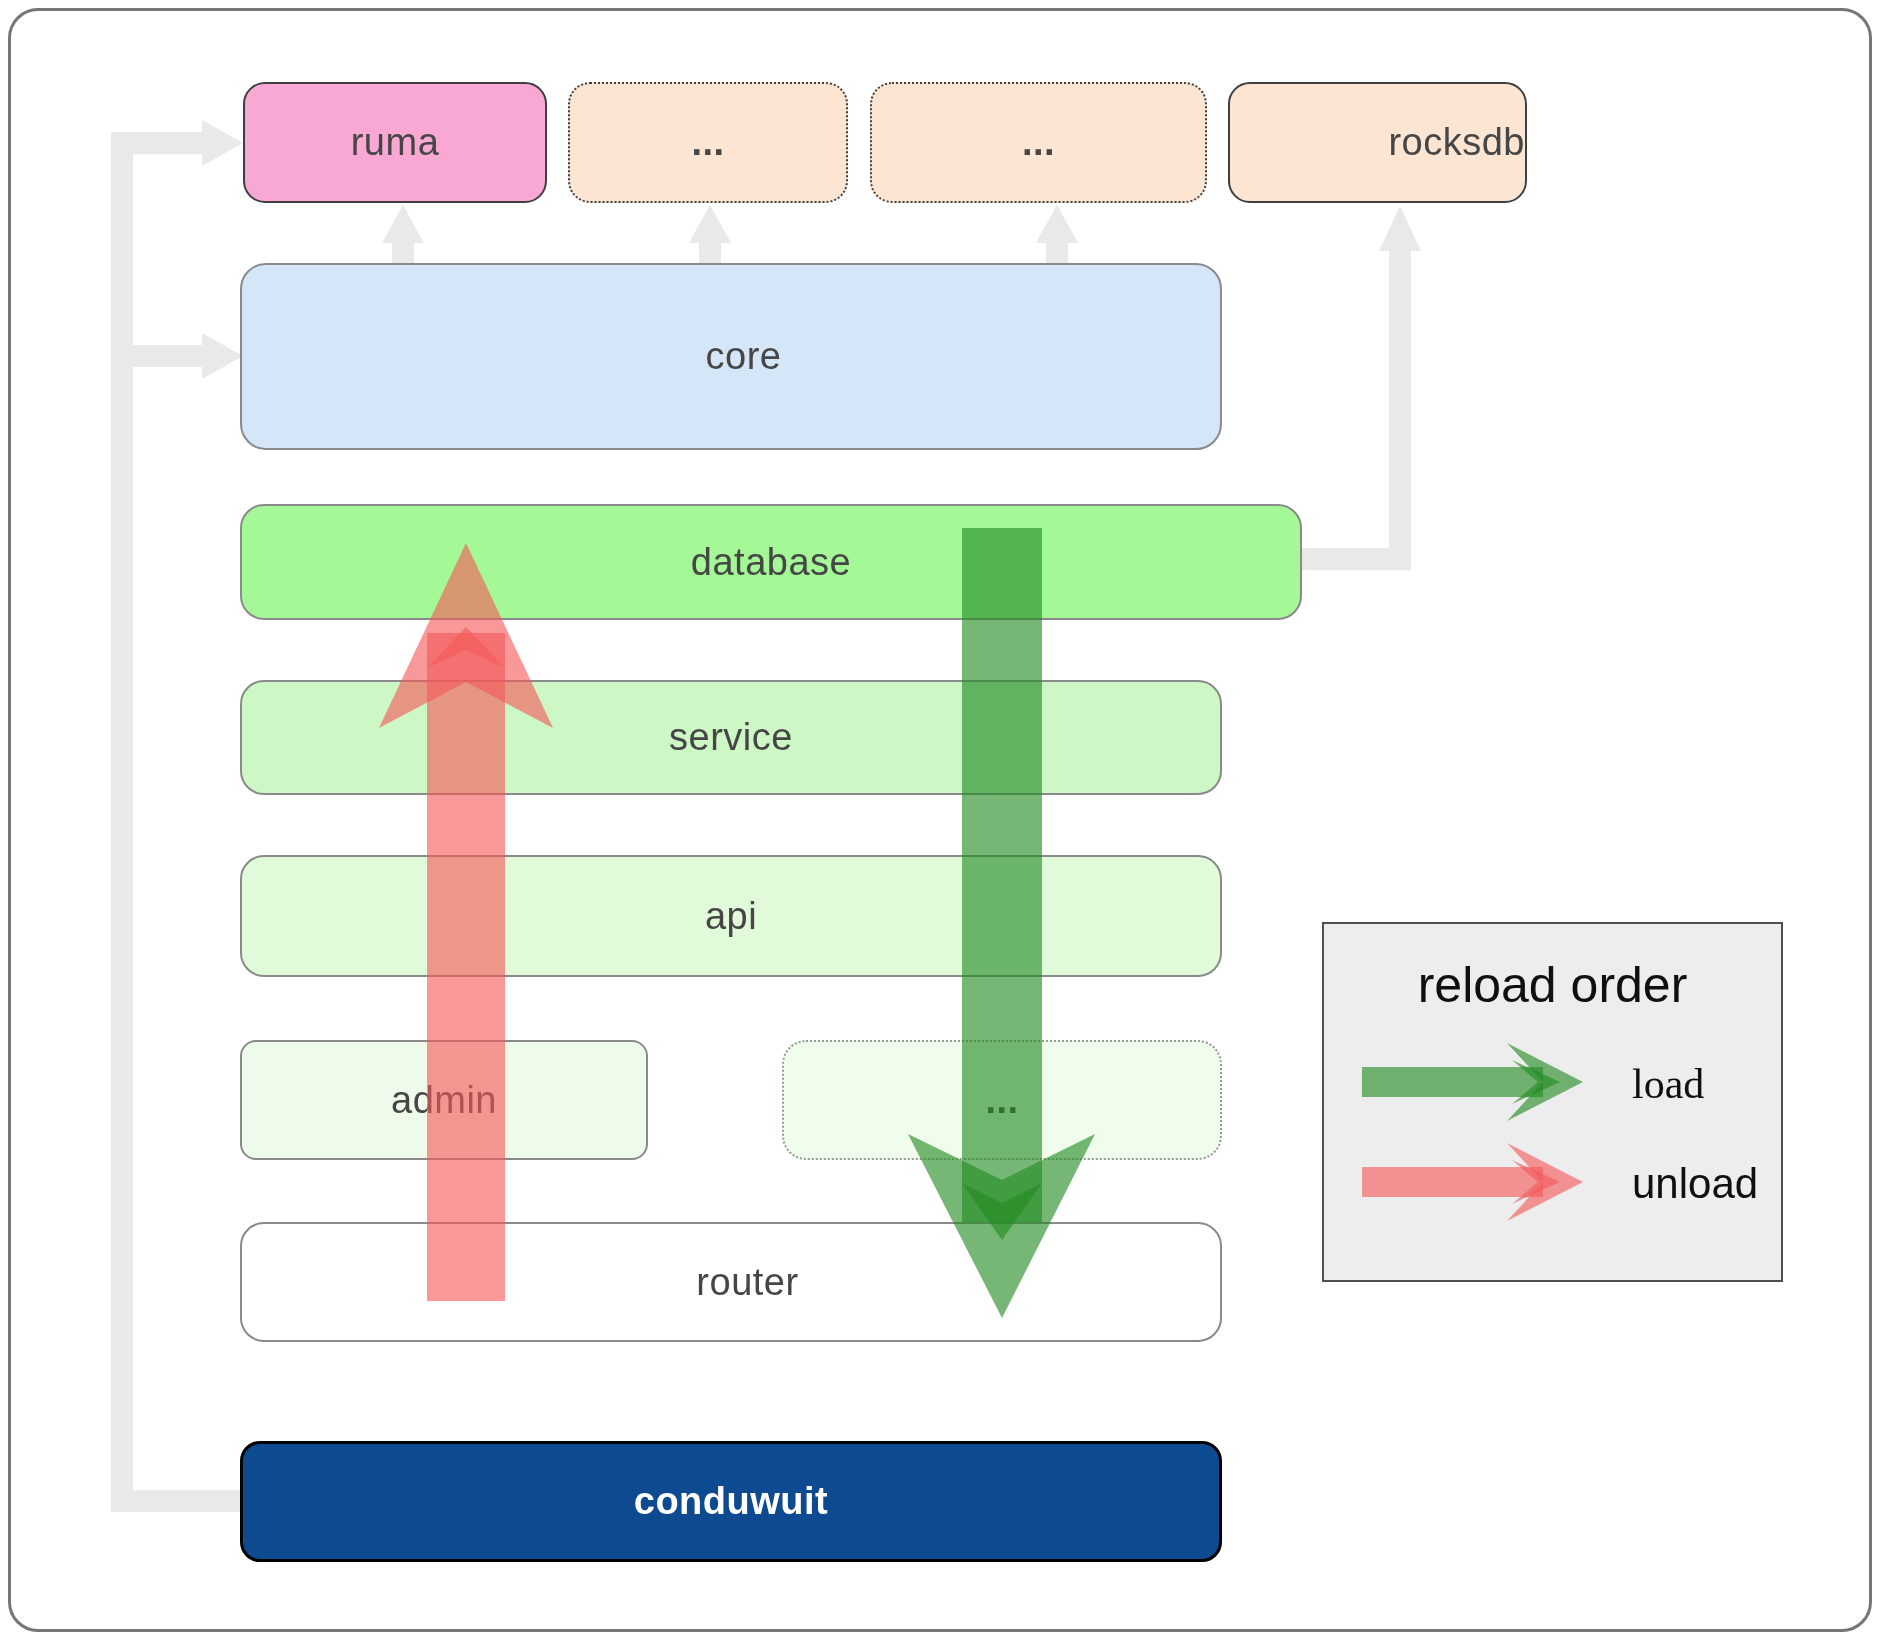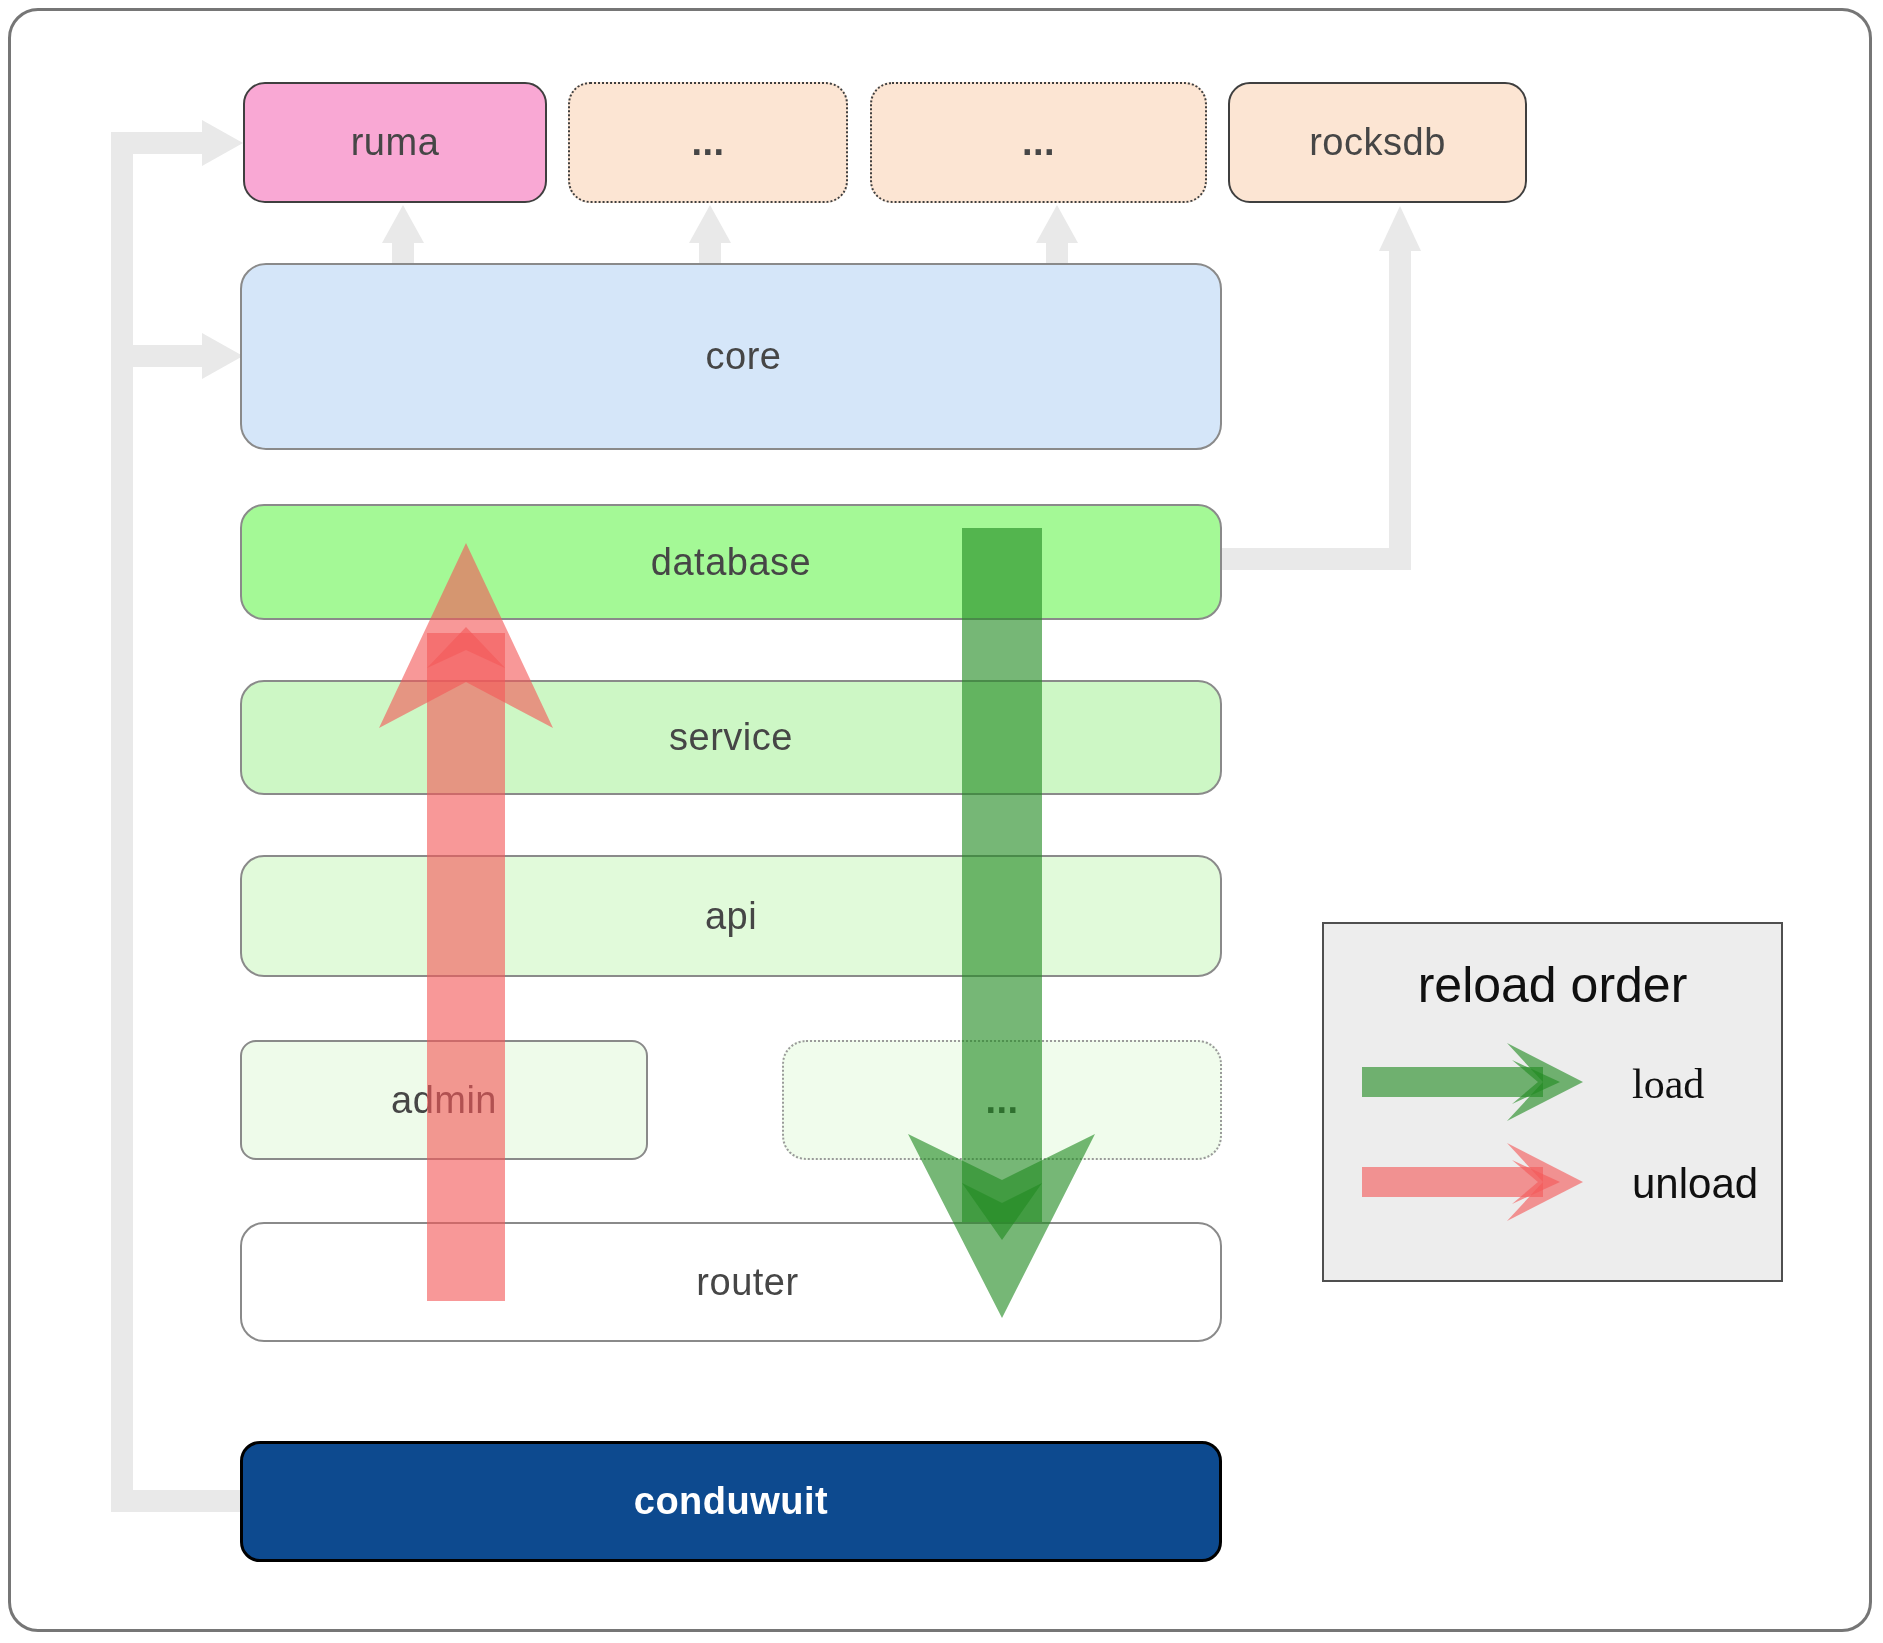--- a/index.html
+++ b/index.html
@@ -11,21 +11,21 @@
   .node { position:absolute; box-sizing:border-box; display:flex; align-items:center; justify-content:center;
           font-size:38px; font-weight:500; color:#464646; letter-spacing:0.5px; }
   .node span { white-space:nowrap; }
   
   #node-ruma     { left:243px;  top:82px; width:304px; height:121px; border:2.5px solid #3f3f3f; border-radius:22px; }
   #node-dots1    { left:568px;  top:82px; width:280px; height:121px; border:2px dotted #3f3f3f; border-radius:22px; }
   #node-dots2    { left:870px;  top:82px; width:337px; height:121px; border:2px dotted #3f3f3f; border-radius:22px; }
   #node-rocksdb  { left:1228px; top:82px; width:299px; height:121px; border:2.5px solid #3f3f3f; border-radius:22px; }
   
   #node-core     { left:240px; top:263px;  width:982px; height:187px; border:2px solid #8a8a8a; border-radius:26px; }
-  #node-database { left:240px; top:504px;  width:982px; height:116px; border:2px solid #8a8a8a; border-radius:24px; }
+  #node-database { left:240px; top:504px;  width:1062px; height:116px; border:2px solid #8a8a8a; border-radius:24px; }
   #node-service  { left:240px; top:680px;  width:982px; height:115px; border:2px solid #8a8a8a; border-radius:24px; }
   #node-api      { left:240px; top:855px;  width:982px; height:122px; border:2px solid #8a8a8a; border-radius:24px; }
   #node-admin    { left:240px; top:1040px; width:408px; height:120px; border:2px solid #8a8a8a; border-radius:16px; }
   #node-adots    { left:782px; top:1040px; width:440px; height:120px; border:2px dotted #9a9a9a; border-radius:24px; }
   #node-router   { left:240px; top:1222px; width:982px; height:120px; border:2px solid #8a8a8a; border-radius:24px; background:#fff; }
   #node-conduwuit{ left:240px; top:1441px; width:982px; height:121px; border:3px solid #000; border-radius:20px;
                    color:#ffffff; font-weight:600; }
   .dots-label { font-weight:700; }
   
   #legend { position:absolute; left:1322px; top:922px; width:461px; height:360px;
@@ -65,21 +65,21 @@
 
   <div class="node" id="node-ruma" style="background: #f9a8d4;">
     <span>ruma</span>
   </div>
   <div class="node" id="node-dots1" style="background: rgb(252, 229, 211);">
     <span class="dots-label">...</span>
   </div>
   <div class="node" id="node-dots2" style="background: rgb(252, 229, 211);">
     <span class="dots-label">...</span>
   </div>
-  <div class="node" id="node-rocksdb" style="background: rgb(252, 229, 211);">
+  <div class="node" id="node-rocksdb" style="background: rgb(252, 229, 211); justify-content: flex-end;">
     <span>rocksdb</span>
   </div>
 
   <div class="node" id="node-core" style="background: rgb(213, 230, 249); padding-left: 25px;">
     <span>core</span>
   </div>
   <div class="node" id="node-database" style="background: rgb(164, 249, 150);">
     <span>database</span>
   </div>
   <div class="node" id="node-service" style="background: rgb(205, 247, 197);">

